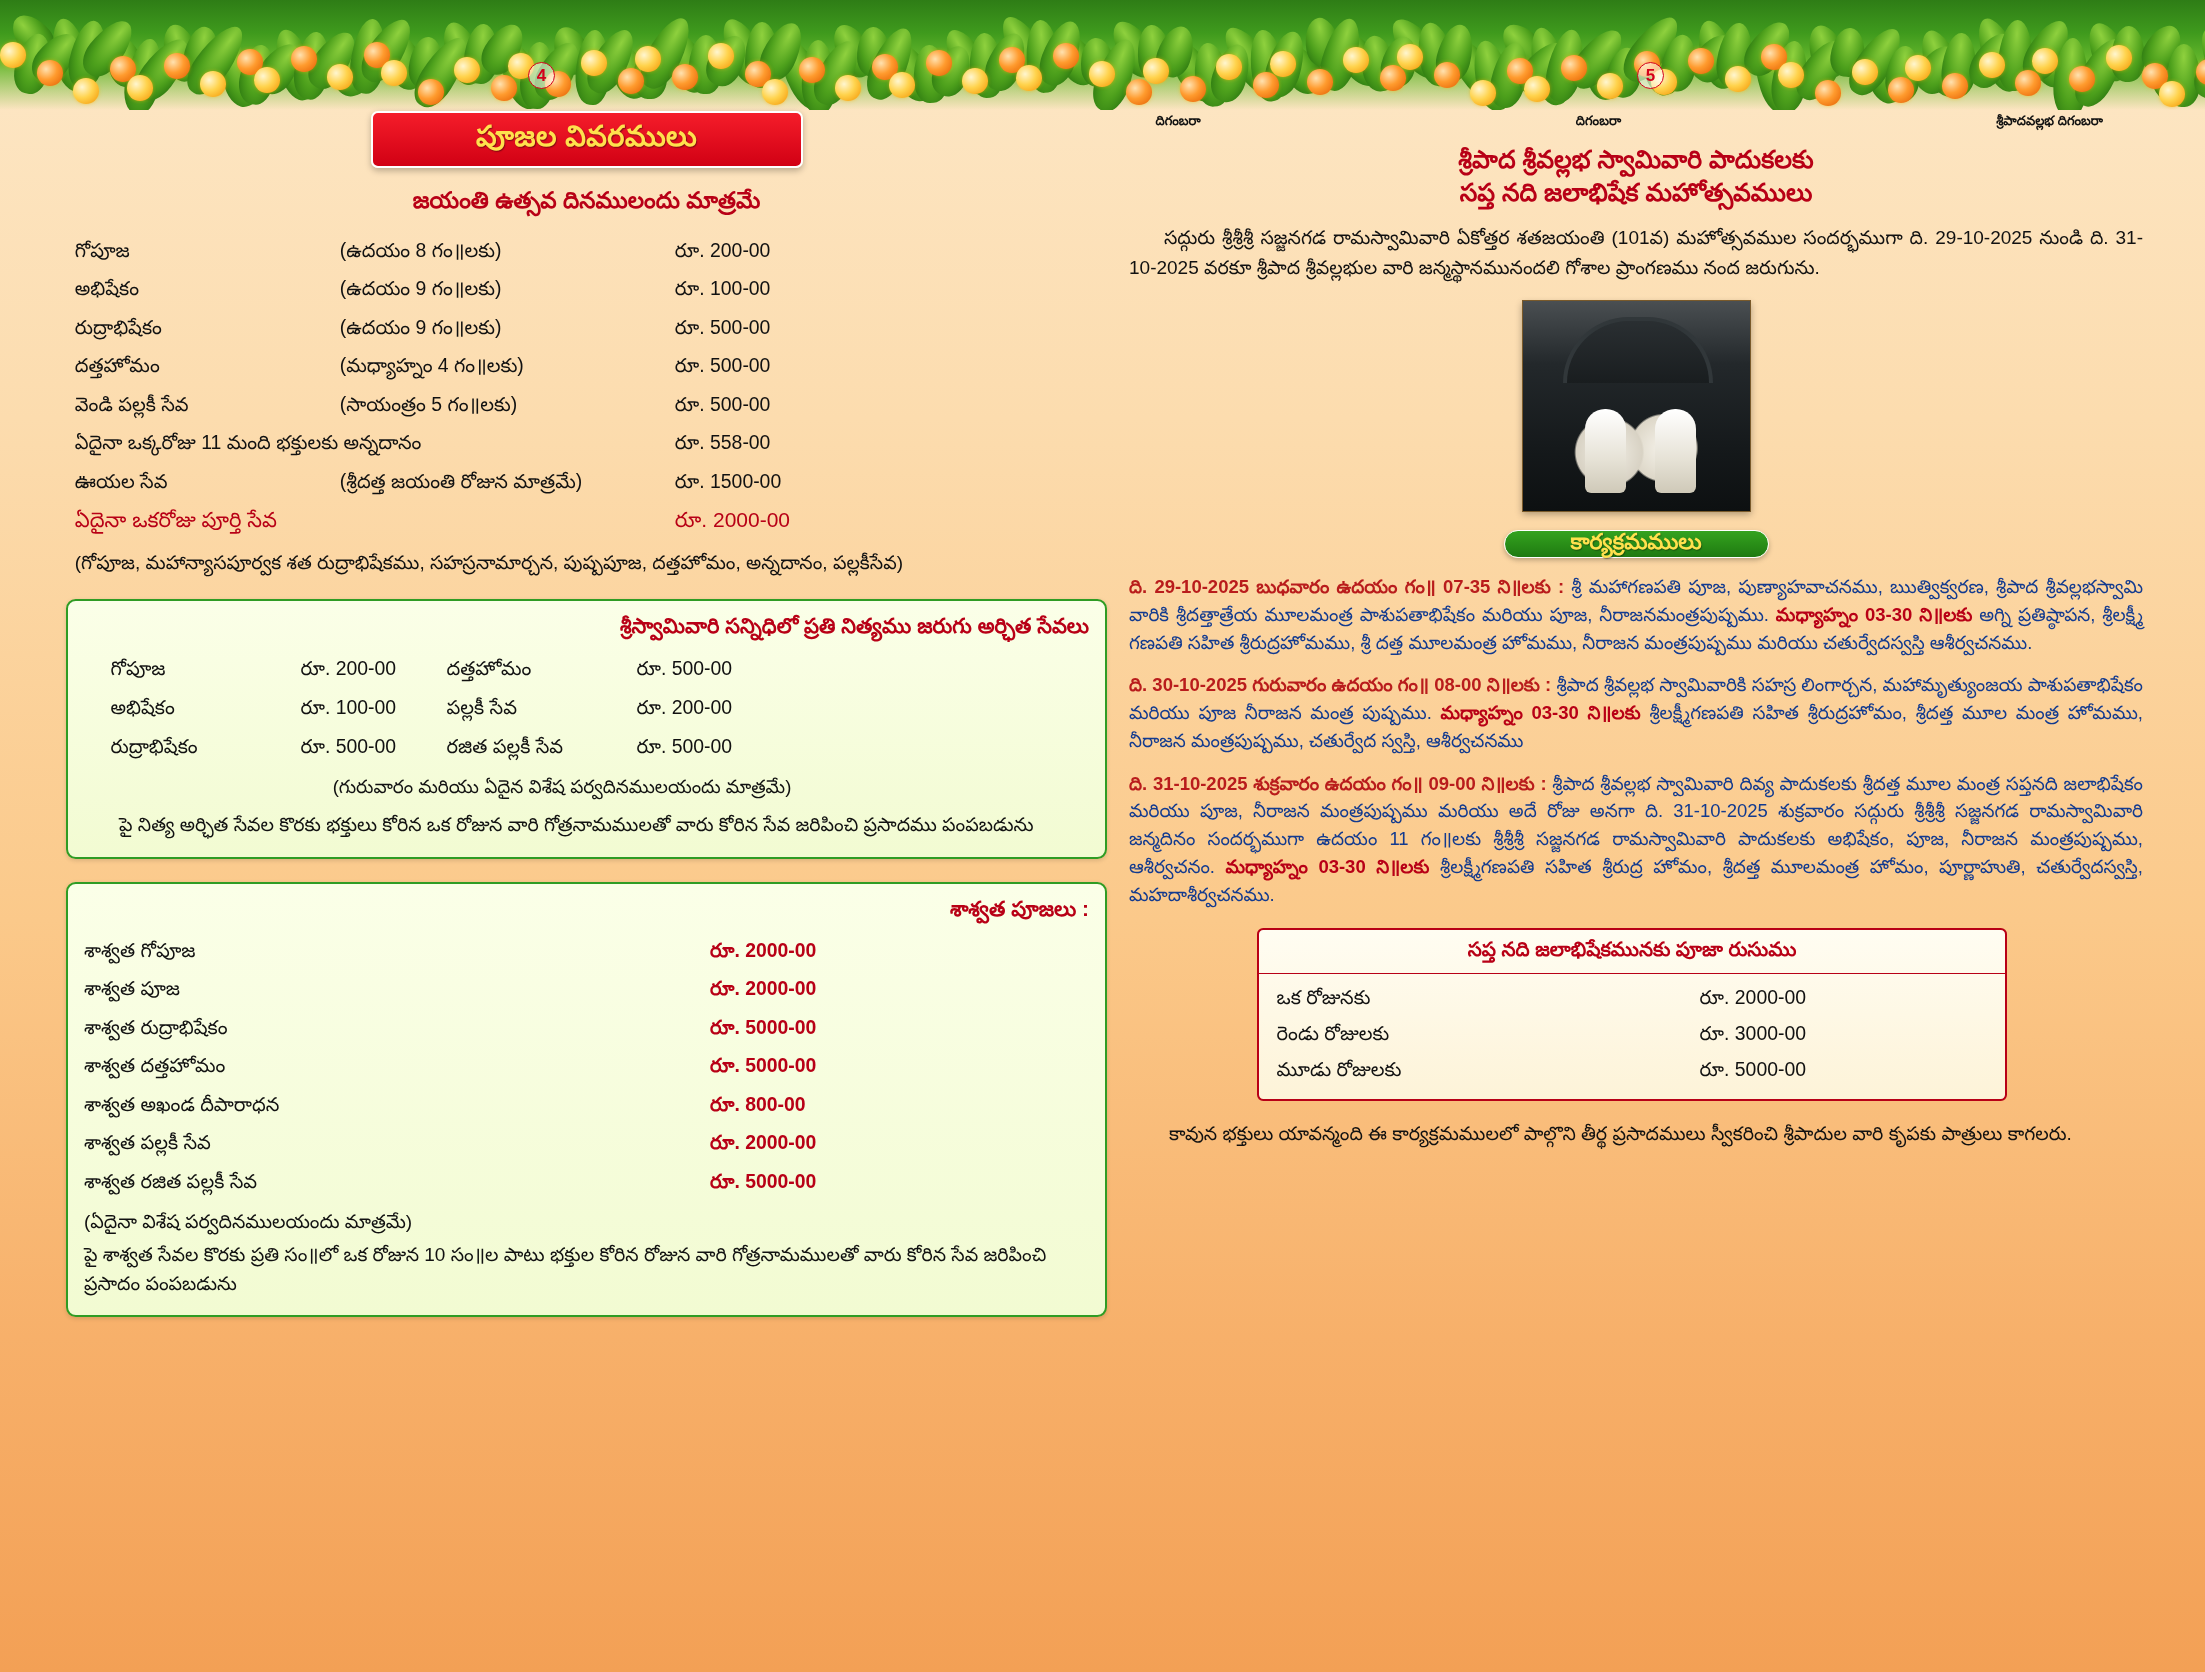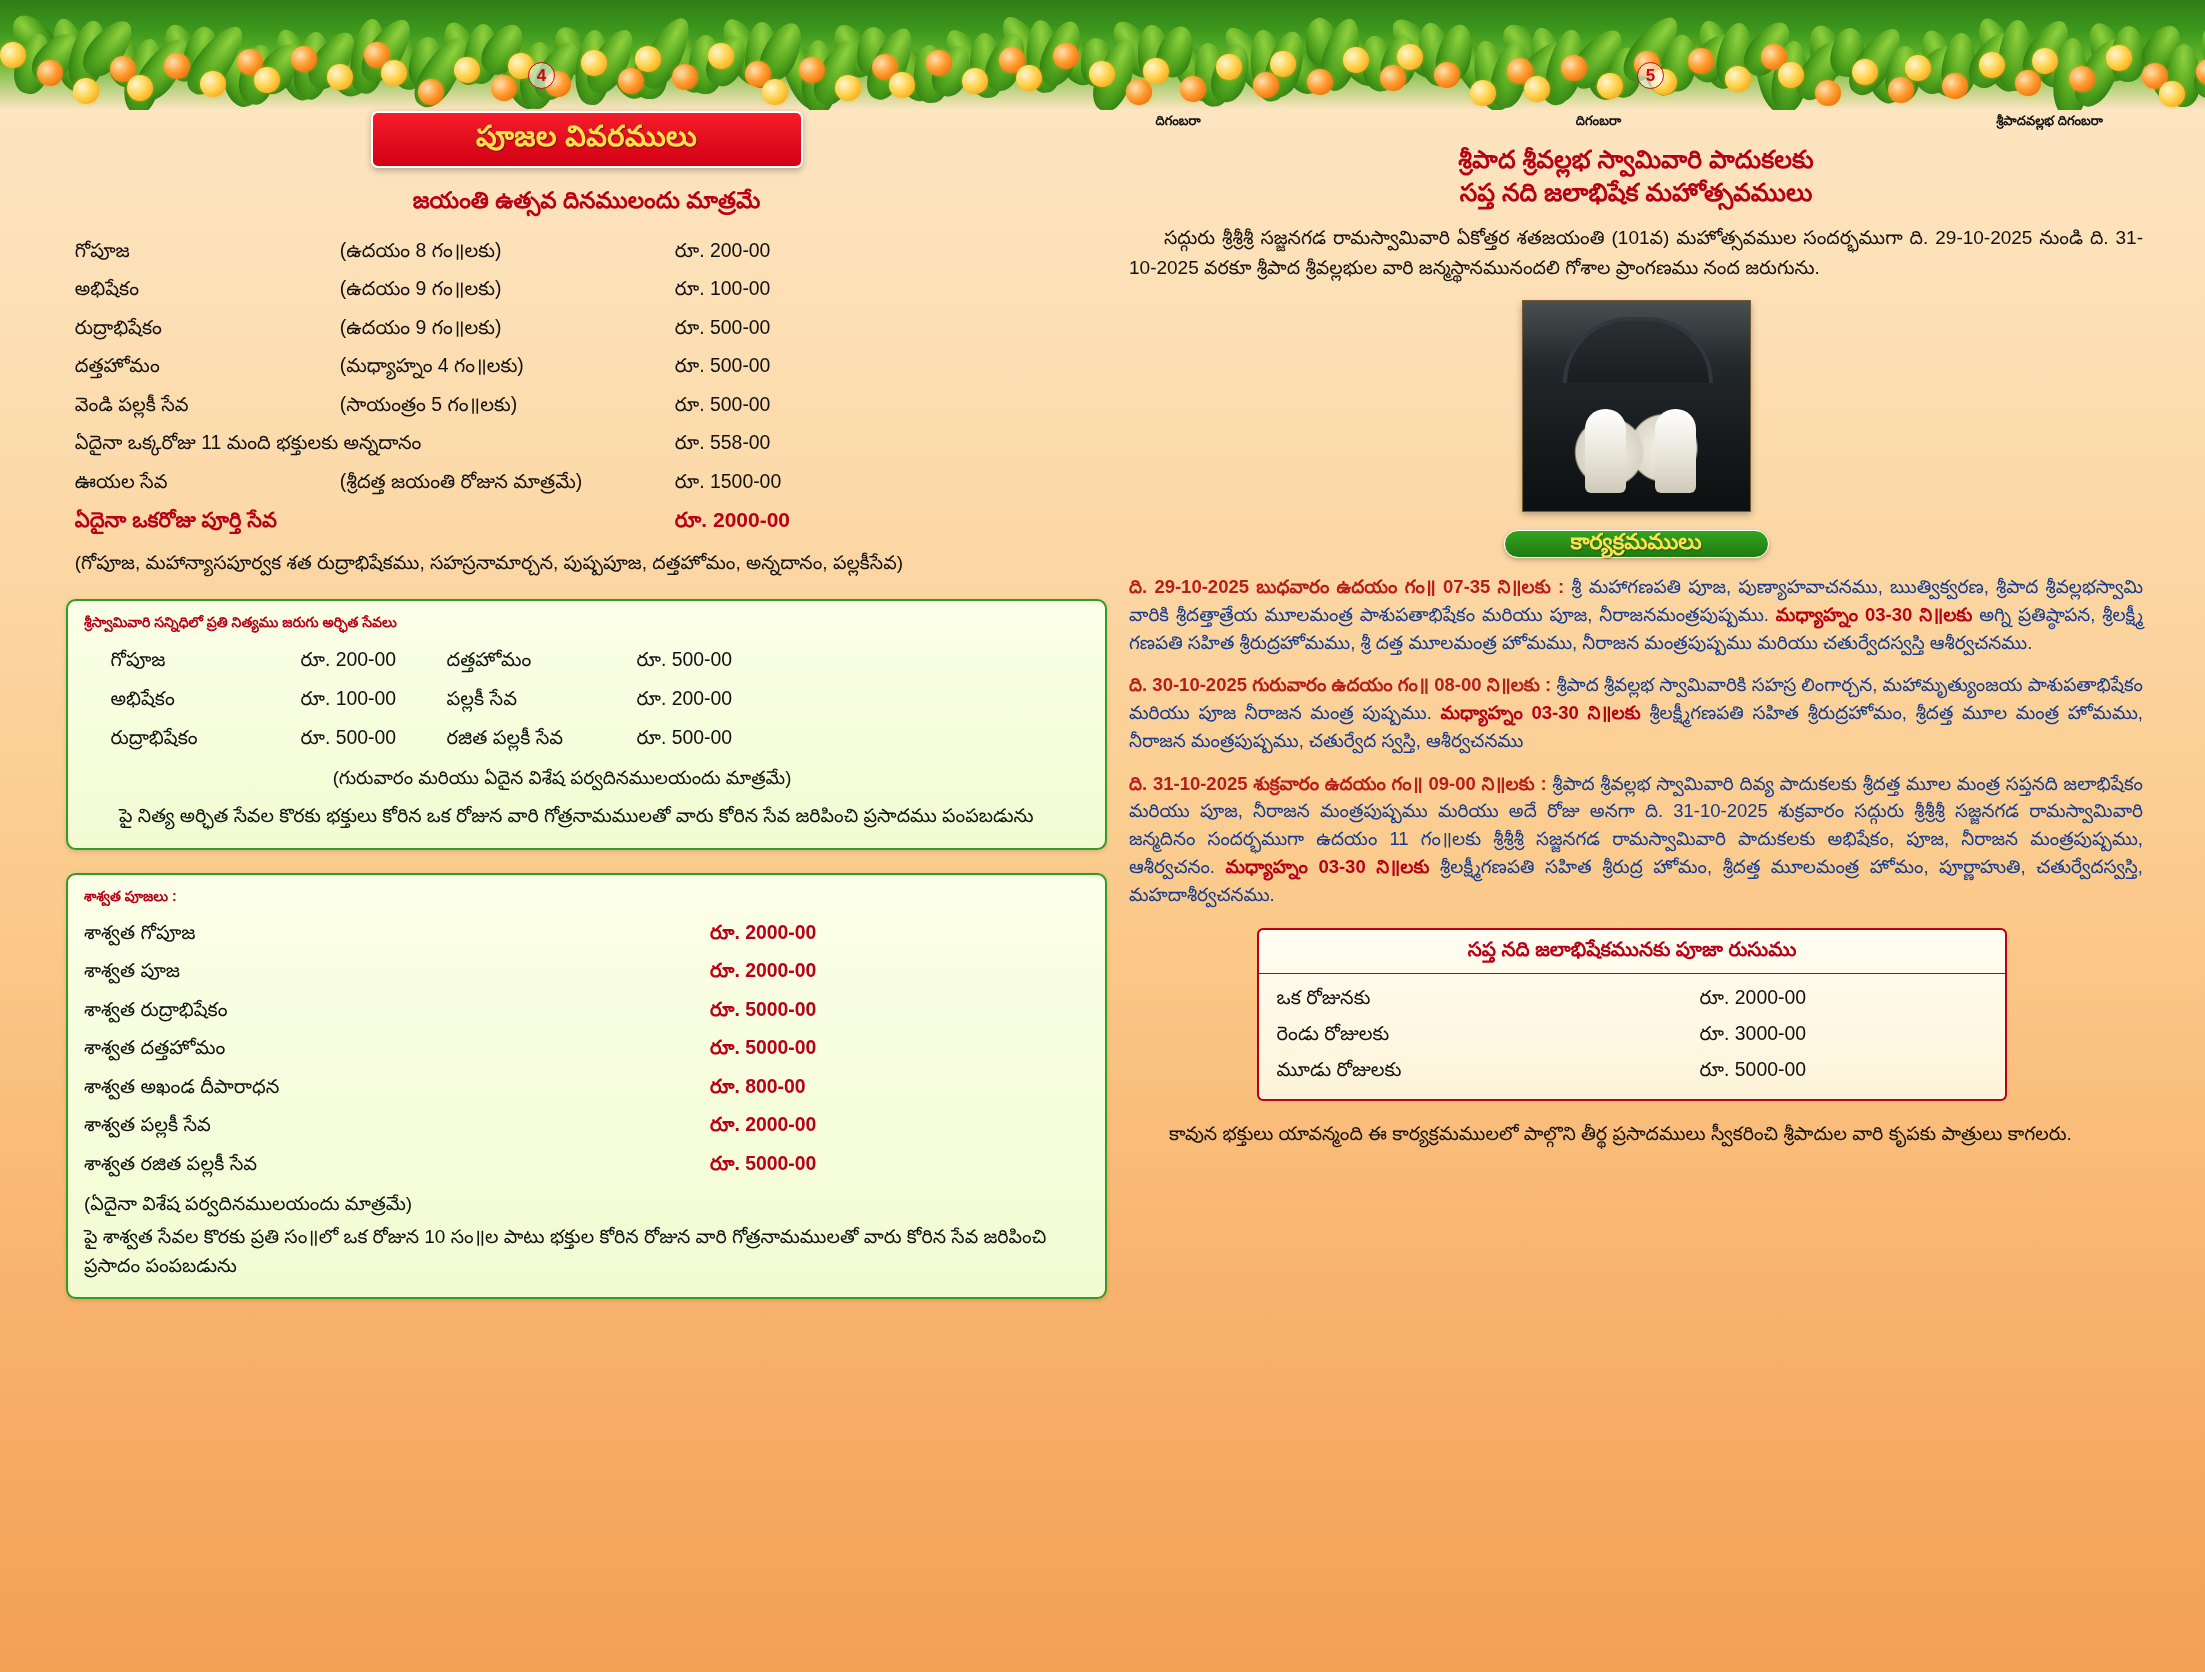--- a/index.html
+++ b/index.html
@@ -72,35 +72,35 @@
     text-align: center;
     color: #b80016;
     font-size: 23px; font-weight: bold;
   }
 
   .fee-table { margin: 20px 0 0 8.8px; width: 997px; }
   .fee-row { display: flex; align-items: baseline; margin-bottom: 11.5px; font-size: 19.4px; color: #111; }
   .fee-name { width: 265px; }
   .fee-time { width: 335px; }
   .fee-amt  { width: 229px; text-align: left; }
-  .fee-row.highlight { color: #b80016; font-weight: bold; font-size: 21px; }
+  .fee-row.highlight { color: #b80016; font-weight: normal; font-size: 21px; }
   .fee-note { font-size: 19px; color: #111; line-height: 1.45; margin-top: 3.5px; }
 
   .panel {
     margin-top: 23px;
     border: 2.2px solid #2f9c24;
     border-radius: 9.7px;
     background: linear-gradient(180deg,#fbffe8 0%, #f2fbd2 100%);
     padding: 13.2px 16px 17px;
     box-shadow: 0 1.8px 4.4px rgba(0,0,0,.12);
   }
   .panel-title {
-    text-align: left;
+    text-align: right;
     color: #b80016;
-    font-size: 14px; font-weight: bold;
+    font-size: 21px; font-weight: bold;
     margin-bottom: 13.2px;
   }
   .grid2 { display: grid; grid-template-columns: 190px 146px 190px 146px; row-gap: 12.3px; font-size: 19.4px; color: #111; padding-left: 26.5px;}
   .paren-note { text-align: center; font-size: 18.5px; color: #111; margin-top: 11.5px; line-height: 1.4; padding-right: 49px;}
   .body-para { font-size: 19px; color: #111; line-height: 1.5; margin-top: 11.5px; text-indent: 35px; }
 
   .perm-row { display: flex; font-size: 19.4px; color: #111; margin-bottom: 11.5px; }
   .perm-name { width: 626px; }
   .perm-amt  { width: 229px; color: #b80016; font-weight: bold; }
   .perm-foot { font-size: 19px; color: #111; line-height: 1.5; margin-top: 4.4px; }

